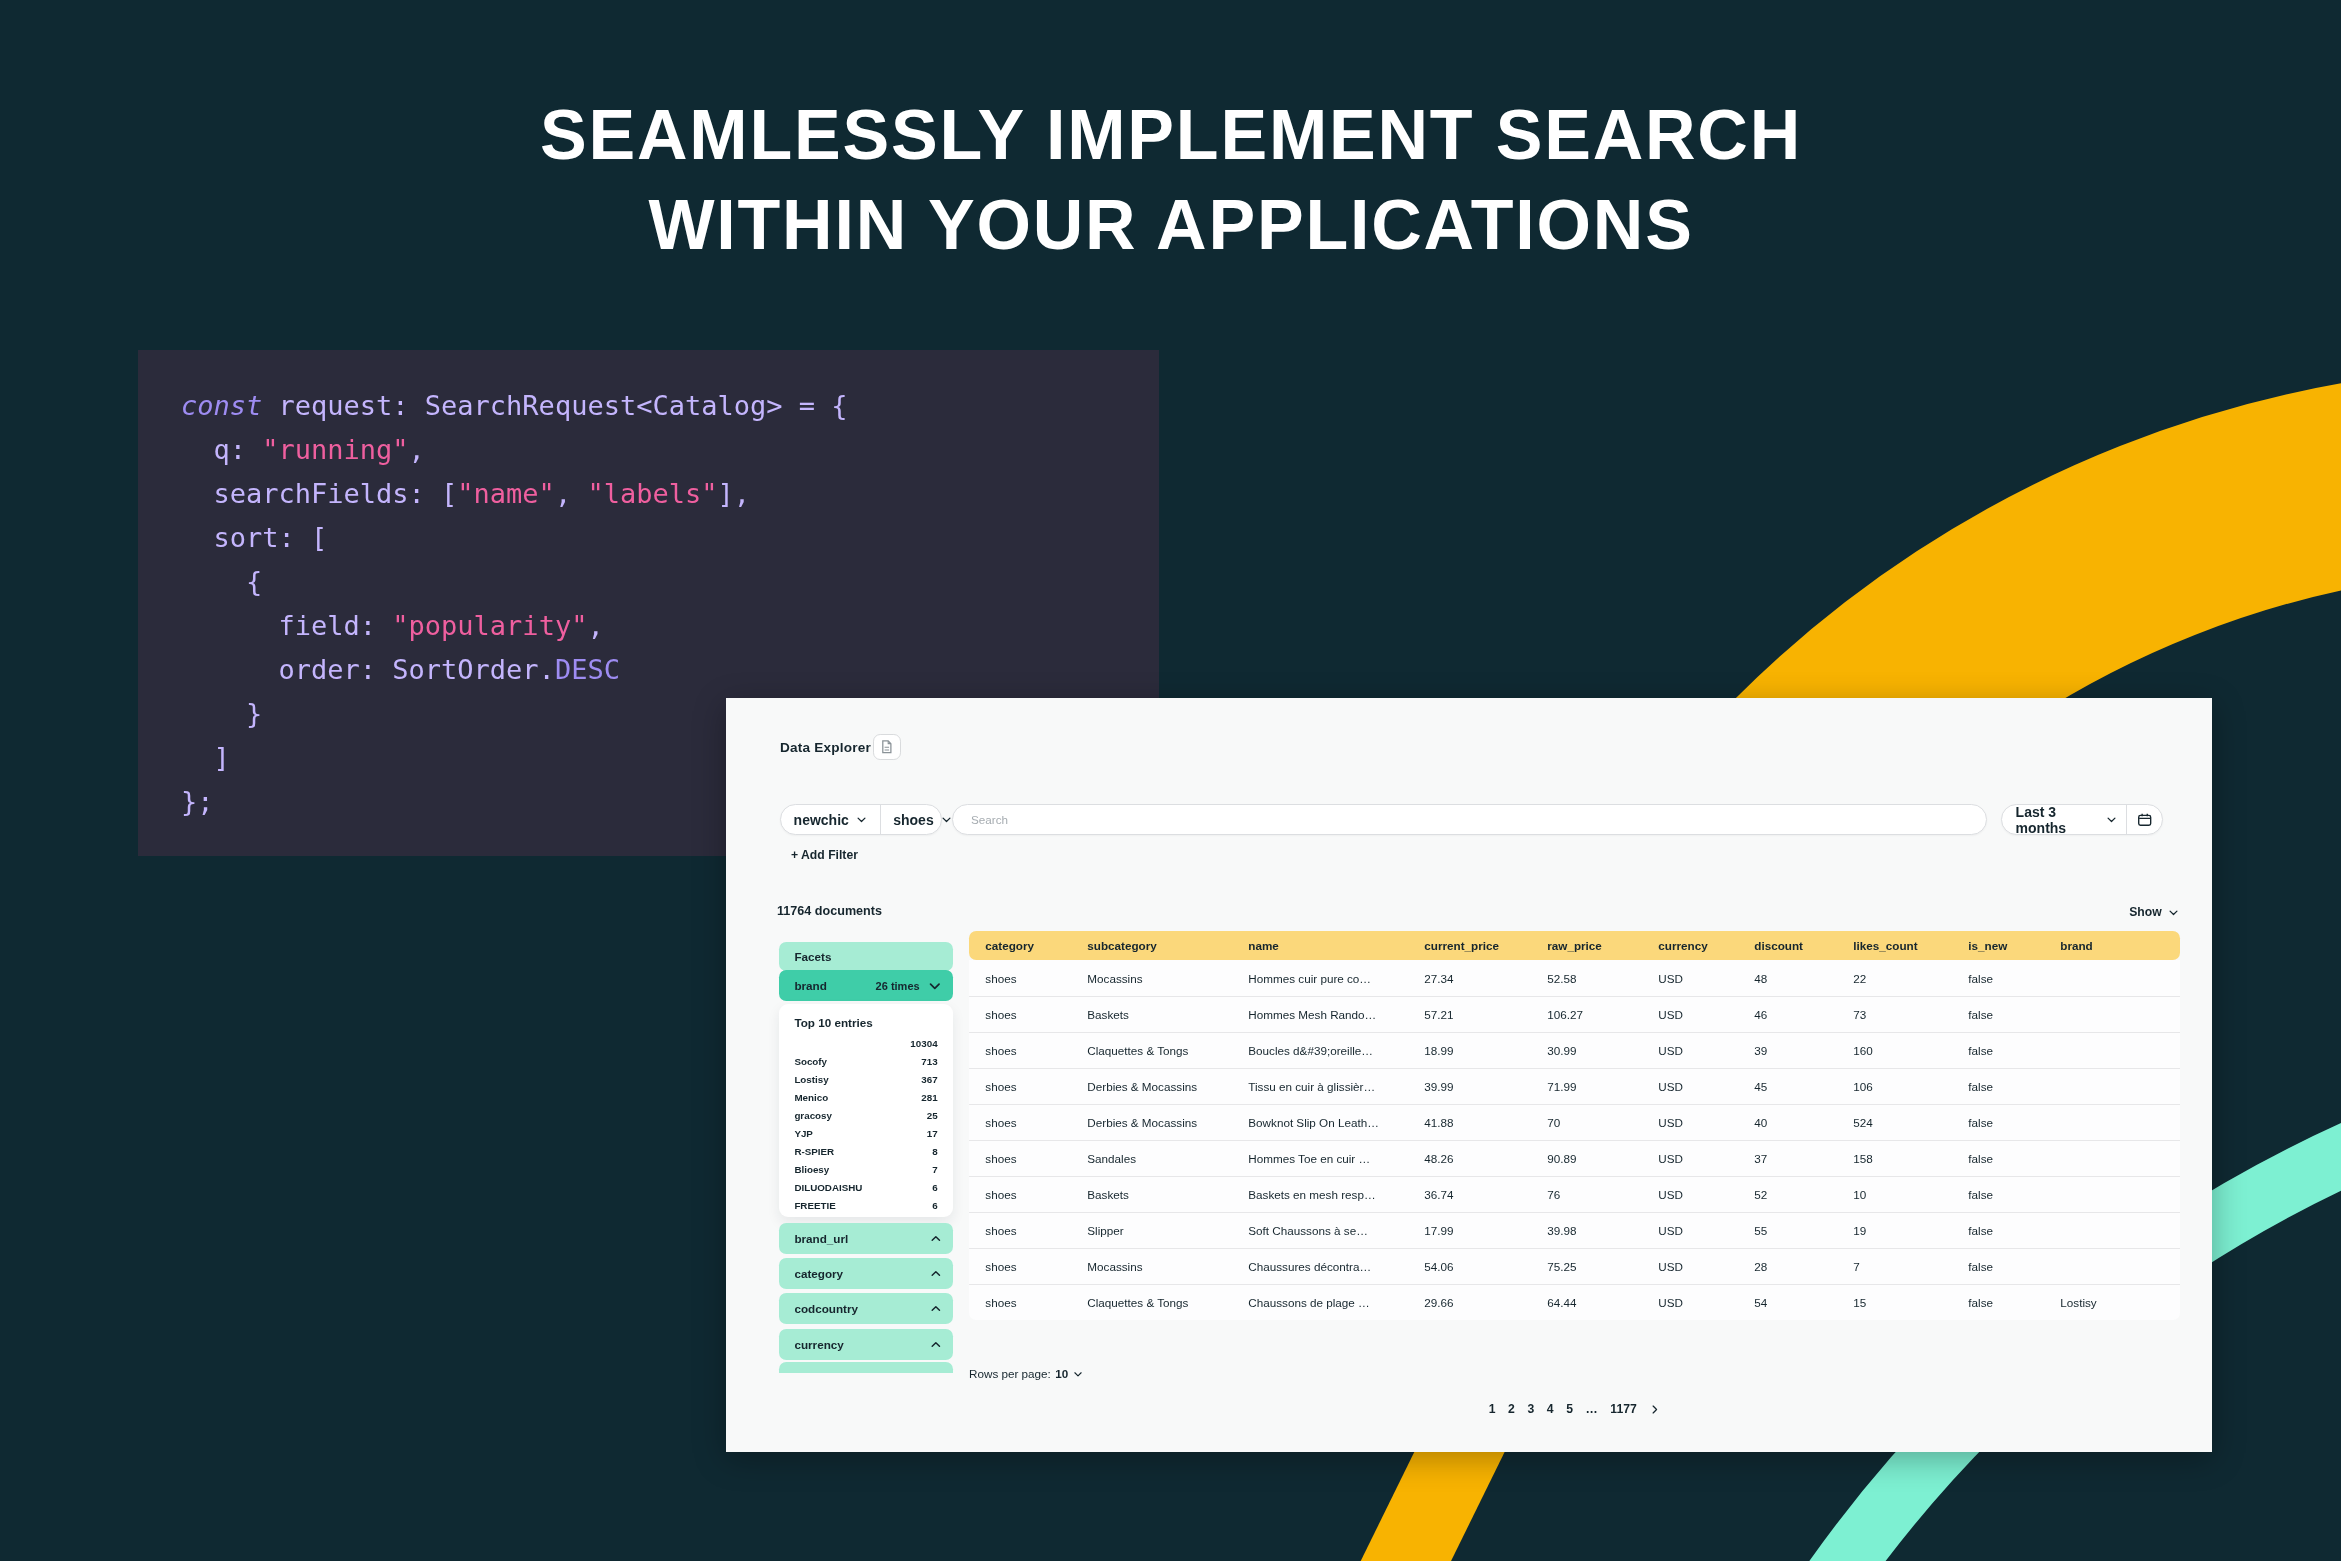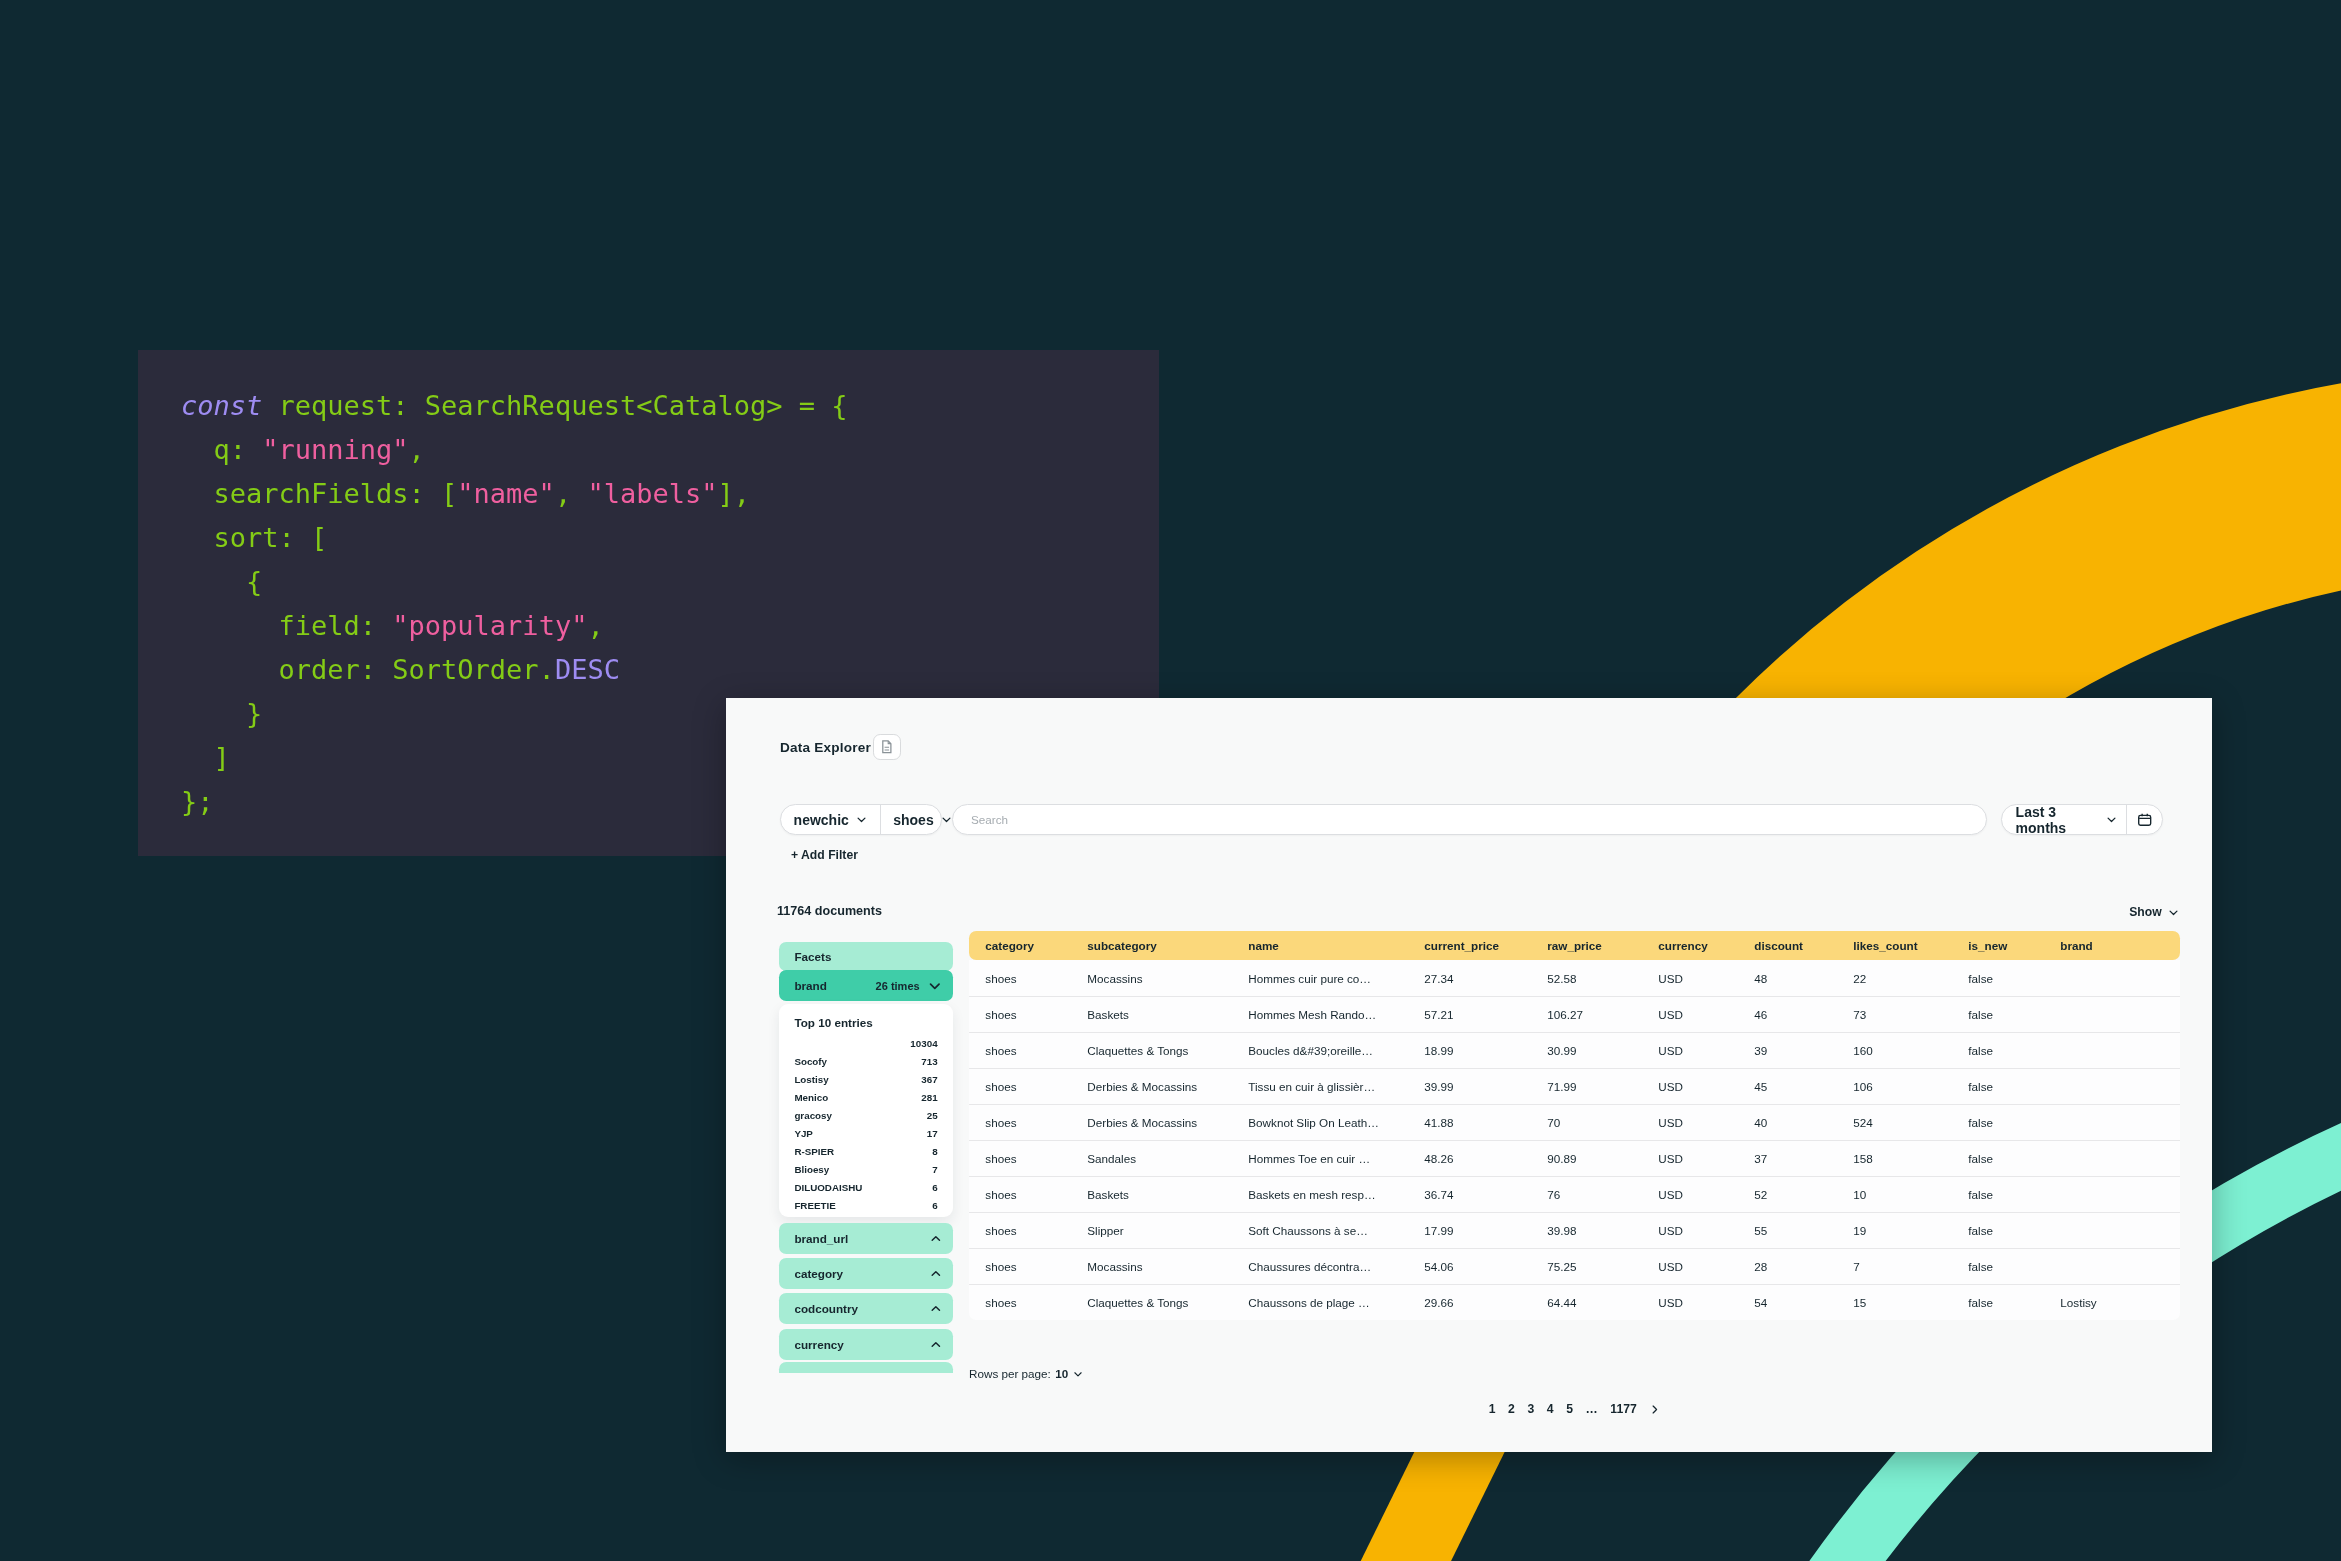--- a/index.html
+++ b/index.html
@@ -8,21 +8,21 @@
   
   #decor{position:absolute;left:0;top:0;z-index:0;}
   
   .hero{position:absolute;left:0;top:90px;width:2342px;z-index:1;text-align:center;
         color:#ffffff;font-weight:600;font-size:70px;line-height:90px;letter-spacing:1.8px;}
   
   .code-card{position:absolute;left:138px;top:350px;width:1021px;height:506px;z-index:1;
              background:#2b2b3b;box-sizing:border-box;padding:34px 0 0 43px;
              font-family:"DejaVu Sans Mono",monospace;font-size:27px;line-height:44px;}
   .code-line{white-space:pre;}
-  .tok-p{color:#84cc16;}
+  .tok-p{color:#c4b5fd;}
   .tok-k{color:#9e8cf2;font-style:italic;}
   .tok-t{color:#9e8cf2;}
   .tok-s{color:#ef5f9f;}
   
   .panel{position:absolute;left:726px;top:698px;width:1486px;height:754px;z-index:2;
          background:#f8f9f9;color:#16262e;box-shadow:0 7.2px 31px rgba(0,0,0,.30);}
   .panel *{box-sizing:border-box;}
   .app-title{position:absolute;left:54px;top:42px;font-size:13.6px;font-weight:700;letter-spacing:0.2px;}
   .title-icon-btn{position:absolute;left:147px;top:36px;width:28px;height:26px;border:1.4px solid #d9dbdd;
                   border-radius:7.2px;background:#fff;display:flex;align-items:center;justify-content:center;}
@@ -81,20 +81,24 @@
     <defs>
         <clipPath id="cutAbovePanelBottom">
           <rect x="0" y="0" width="2592" height="1606"></rect>
         </clipPath>
       </defs>
     <circle cx="2809" cy="1662" r="1144" fill="none" stroke="#f8b301" stroke-width="225" clip-path="url(#cutAbovePanelBottom)"></circle>
     <polygon fill="#f8b301" points="1566,1606 1666,1606 1606,1728 1506,1728"></polygon>
     <circle cx="3191" cy="2571" r="1423" fill="none" stroke="#7df0d2" stroke-width="68"></circle>
   </svg>
 
+  <div class="hero">
+    <div>SEAMLESSLY IMPLEMENT SEARCH</div>
+    <div>WITHIN YOUR APPLICATIONS</div>
+  </div>
 
   <div class="code-card">
     <div id="code-lines">
         <div class="code-line"><span class="tok-k">const</span><span class="tok-p"> request: SearchRequest&lt;Catalog&gt; = {</span></div>
         <div class="code-line"><span class="tok-p">  q: </span><span class="tok-s">"running"</span><span class="tok-p">,</span></div>
         <div class="code-line"><span class="tok-p">  searchFields: [</span><span class="tok-s">"name"</span><span class="tok-p">, </span><span class="tok-s">"labels"</span><span class="tok-p">],</span></div>
         <div class="code-line"><span class="tok-p">  sort: [</span></div>
         <div class="code-line"><span class="tok-p">    {</span></div>
         <div class="code-line"><span class="tok-p">      field: </span><span class="tok-s">"popularity"</span><span class="tok-p">,</span></div>
         <div class="code-line"><span class="tok-p">      order: SortOrder.</span><span class="tok-t">DESC</span></div>

